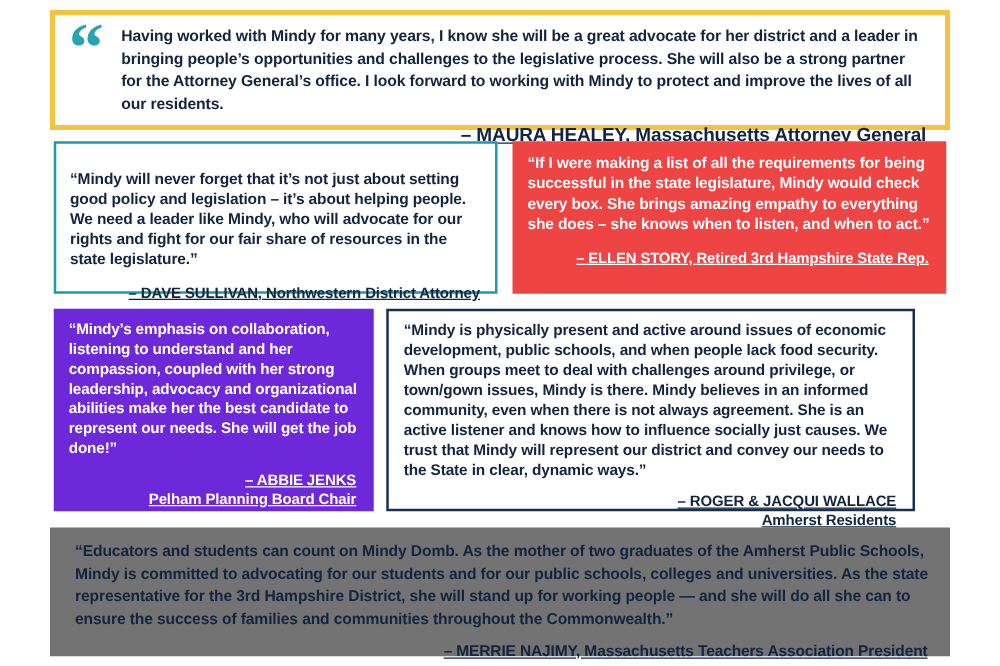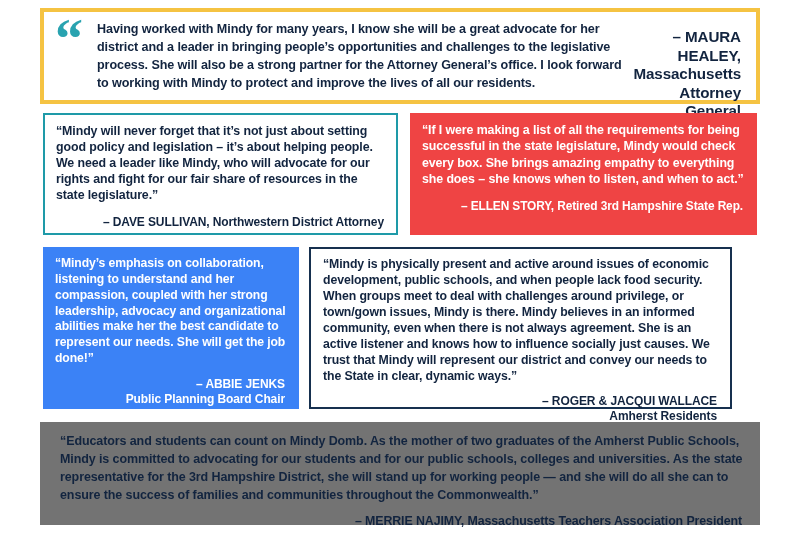--- a/index.html
+++ b/index.html
@@ -27,20 +27,21 @@
   .qtext {
     font-weight: bold;
     line-height: 1.22;
     letter-spacing: -0.1px;
   }
   .qattrib {
     font-weight: bold;
     line-height: 1.22;
     text-align: right;
     letter-spacing: -0.1px;
+    text-decoration: underline;
   }
   .qattrib .sub { display: block; }
 
   
   #featured {
     left: 40px; top: 8px;
     width: 720px; height: 96px;
     background: #ffffff;
     border: 4px solid #f5c342;
     display: flex;
@@ -48,21 +49,21 @@
     padding: 9px 13px 6px 11px;
   }
   #featured .markcol {
     flex: 0 0 auto;
     width: 42px;
     padding-top: 1px;
   }
   #featured .bodycol {
     flex: 1 1 auto;
     display: flex;
-    flex-direction: row;
+    flex-direction: column;
   }
   .bigquote {
     display: block;
     color: #29a3b0;
     font-family: "Liberation Serif", serif;
     font-weight: bold;
     font-size: 56px;
     line-height: 0.62;
     letter-spacing: -2px;
   }
@@ -77,40 +78,40 @@
     margin-top: 7px;
     padding-right: 2px;
   }
 
   
   #q-sullivan {
     left: 43px; top: 113px;
     width: 355px; height: 122px;
     background: #ffffff;
     border: 2px solid #1e9aa8;
-    padding: 8px 9px 6px 11px;
+    padding: 20px 9px 6px 11px;
   }
   #q-sullivan .qtext { color: #12243f; font-size: 12.4px; line-height: 1.29; }
   #q-sullivan .qattrib { color: #12243f; font-size: 12px; margin-top: 12px; padding-right: 3px; }
 
   
   #q-story {
     left: 410px; top: 113px;
     width: 347px; height: 122px;
     background: #ef4444;
     padding: 9px 10px 6px 12px;
   }
   #q-story .qtext { color: #ffffff; font-size: 12.4px; line-height: 1.31; }
   #q-story .qattrib { color: #ffffff; font-size: 11.9px; margin-top: 12px; padding-right: 4px; }
 
   
   #q-jenks {
     left: 43px; top: 247px;
     width: 256px; height: 162px;
-    background: #3b82f6;
+    background: #6d28d9;
     padding: 9px 10px 6px 12px;
   }
   #q-jenks .qtext { color: #ffffff; font-size: 12.2px; line-height: 1.30; }
   #q-jenks .qattrib { color: #ffffff; font-size: 12.0px; margin-top: 10px; padding-right: 4px; }
   #q-jenks .qattrib .sub { padding-right: 0px; }
 
   
   #q-wallace {
     left: 309px; top: 247px;
     width: 423px; height: 162px;
@@ -157,21 +158,21 @@
     <div class="qtext">“If I were making a list of all the requirements for being successful in the state legislature, Mindy would check every box. She brings amazing empathy to everything she does – she knows when to listen, and when to act.”</div>
     <div class="qattrib">
       <span>– ELLEN STORY, Retired 3rd Hampshire State Rep.</span>
     </div>
   </div>
 
   <div class="qbox" id="q-jenks">
     <div class="qtext">“Mindy’s emphasis on collaboration, listening to understand and her compassion, coupled with her strong leadership, advocacy and organizational abilities make her the best candidate to represent our needs. She will get the job done!”</div>
     <div class="qattrib">
       <span>– ABBIE JENKS</span>
-      <span class="sub">Public Planning Board Chair</span>
+      <span class="sub">Pelham Planning Board Chair</span>
     </div>
   </div>
 
   <div class="qbox" id="q-wallace">
     <div class="qtext">“Mindy is physically present and active around issues of economic development, public schools, and when people lack food security. When groups meet to deal with challenges around privilege, or town/gown issues, Mindy is there. Mindy believes in an informed community, even when there is not always agreement. She is an active listener and knows how to influence socially just causes. We trust that Mindy will represent our district and convey our needs to the State in clear, dynamic ways.”</div>
     <div class="qattrib">
       <span>– ROGER &amp; JACQUI WALLACE</span>
       <span class="sub">Amherst Residents</span>
     </div>
   </div>

